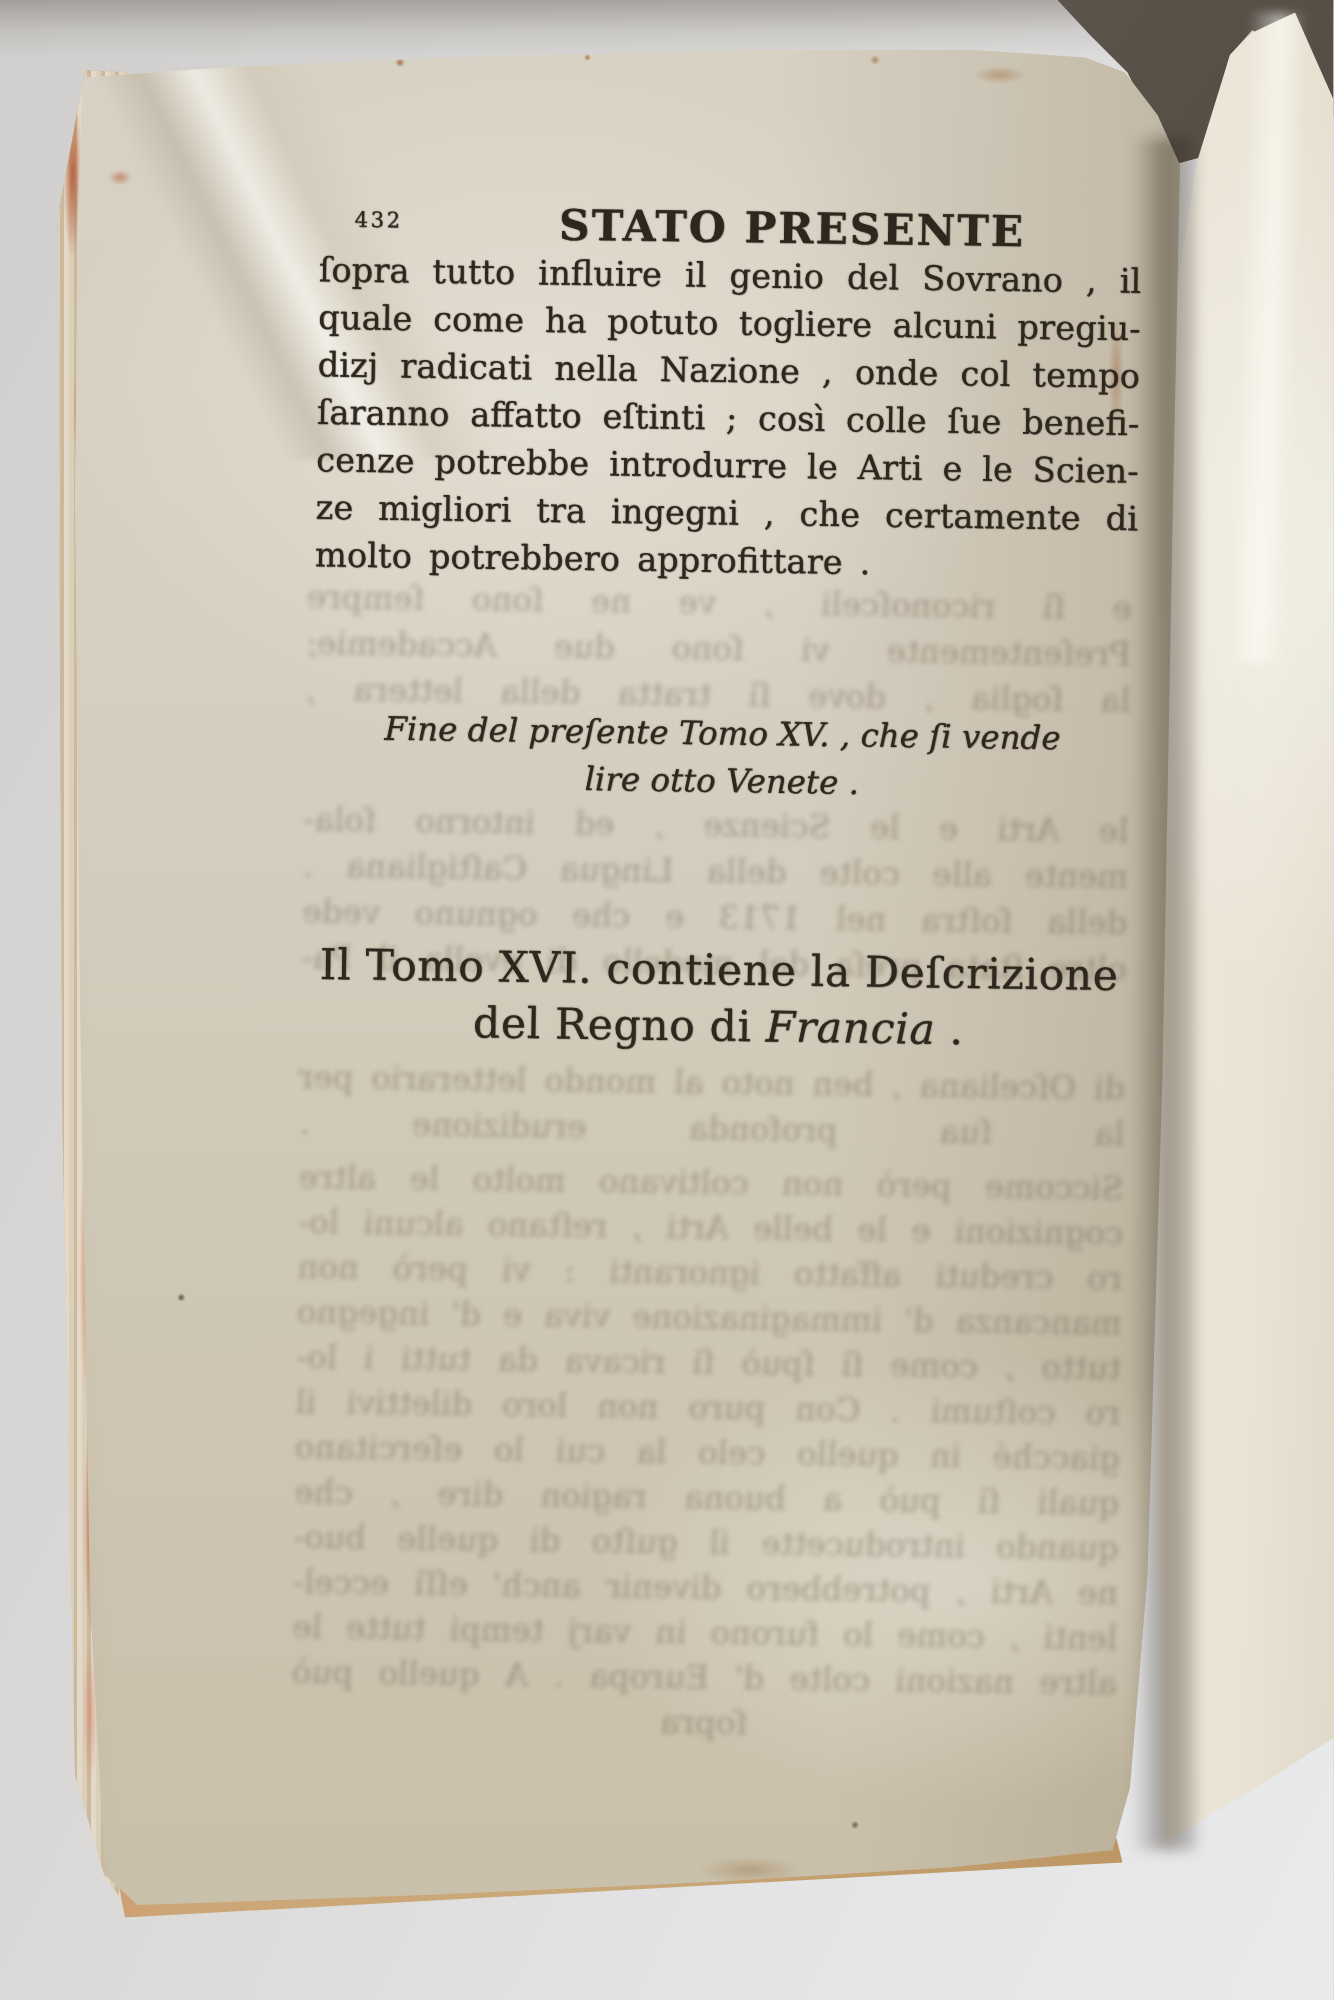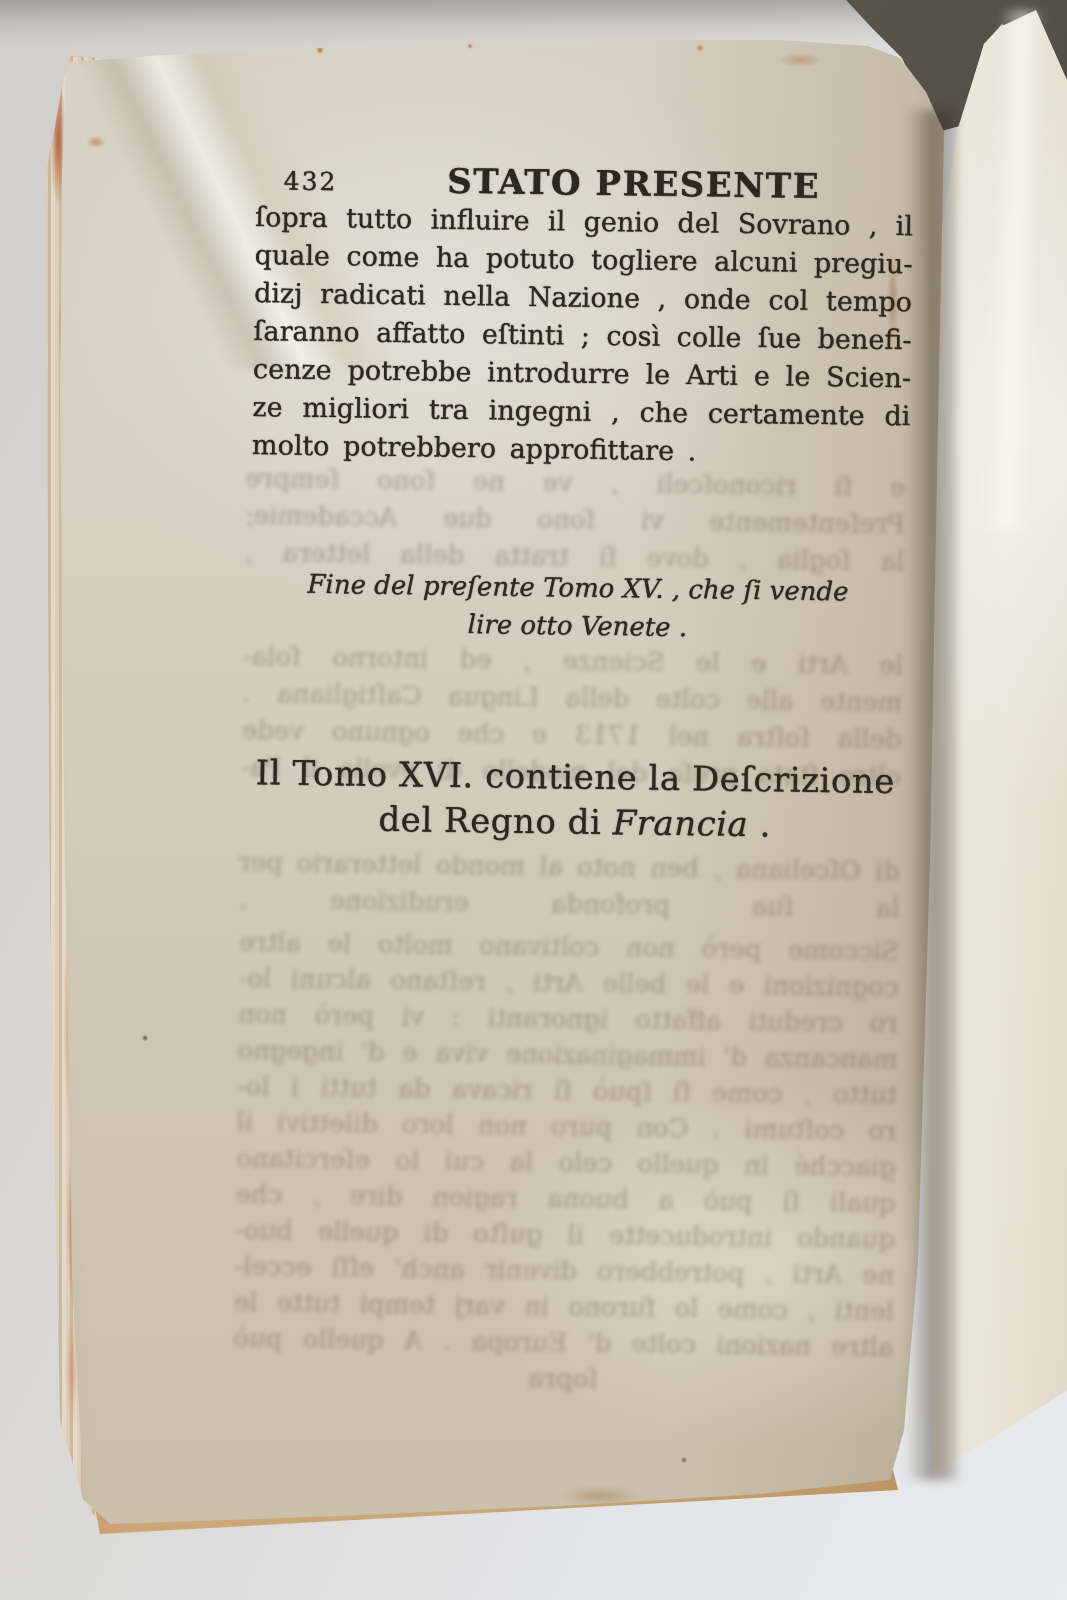--- a/index.html
+++ b/index.html
@@ -63,21 +63,21 @@
       radial-gradient(circle 2px at 1005px 115px,rgba(60,48,32,.8),transparent 3px),
       radial-gradient(ellipse 60px 16px at 600px 1496px,rgba(150,104,54,.35),transparent 70%);}
   .gutter-shadow{position:absolute;left:905px;top:110px;width:52px;height:1370px;
     background:linear-gradient(90deg,transparent,rgba(50,40,28,.42) 55%,rgba(50,40,28,.18));
     filter:blur(5px);}
   
   .text-rot{position:absolute;left:250px;top:152px;width:668px;height:1300px;
     transform:rotate(0.8deg);transform-origin:0 0;color:#2e271e;
     text-shadow:0 0 1.2px rgba(46,38,28,.75),.5px .5px 0 rgba(46,38,28,.3);}
   .headline{position:absolute;top:6px;left:0;width:100%;height:42px;}
-  .folio{position:absolute;left:34px;top:8px;font-size:25px;letter-spacing:2px;}
+  .folio{position:absolute;left:34px;top:8px;font-size:17px;letter-spacing:2px;}
   .running-title{position:absolute;left:130px;right:30px;top:0;text-align:center;
     font-size:34px;letter-spacing:1.5px;font-weight:600;}
   .bodyblock{position:absolute;top:46px;left:6px;width:658px;font-size:27px;line-height:38px;word-spacing:5px;}
   .jline{text-align:justify;text-align-last:justify;white-space:nowrap;}
   .lline{text-align:left;}
   .colophon{position:absolute;top:412px;left:0;width:100%;font-style:italic;font-size:26px;line-height:38px;text-align:center;}
   .announce{position:absolute;top:598px;left:0;width:100%;font-size:34px;line-height:45px;text-align:center;letter-spacing:.5px;}
   .announce .it{font-style:italic;}
   
   .ghost{position:absolute;left:0;width:660px;color:#5d5140;transform:scaleX(-1);

